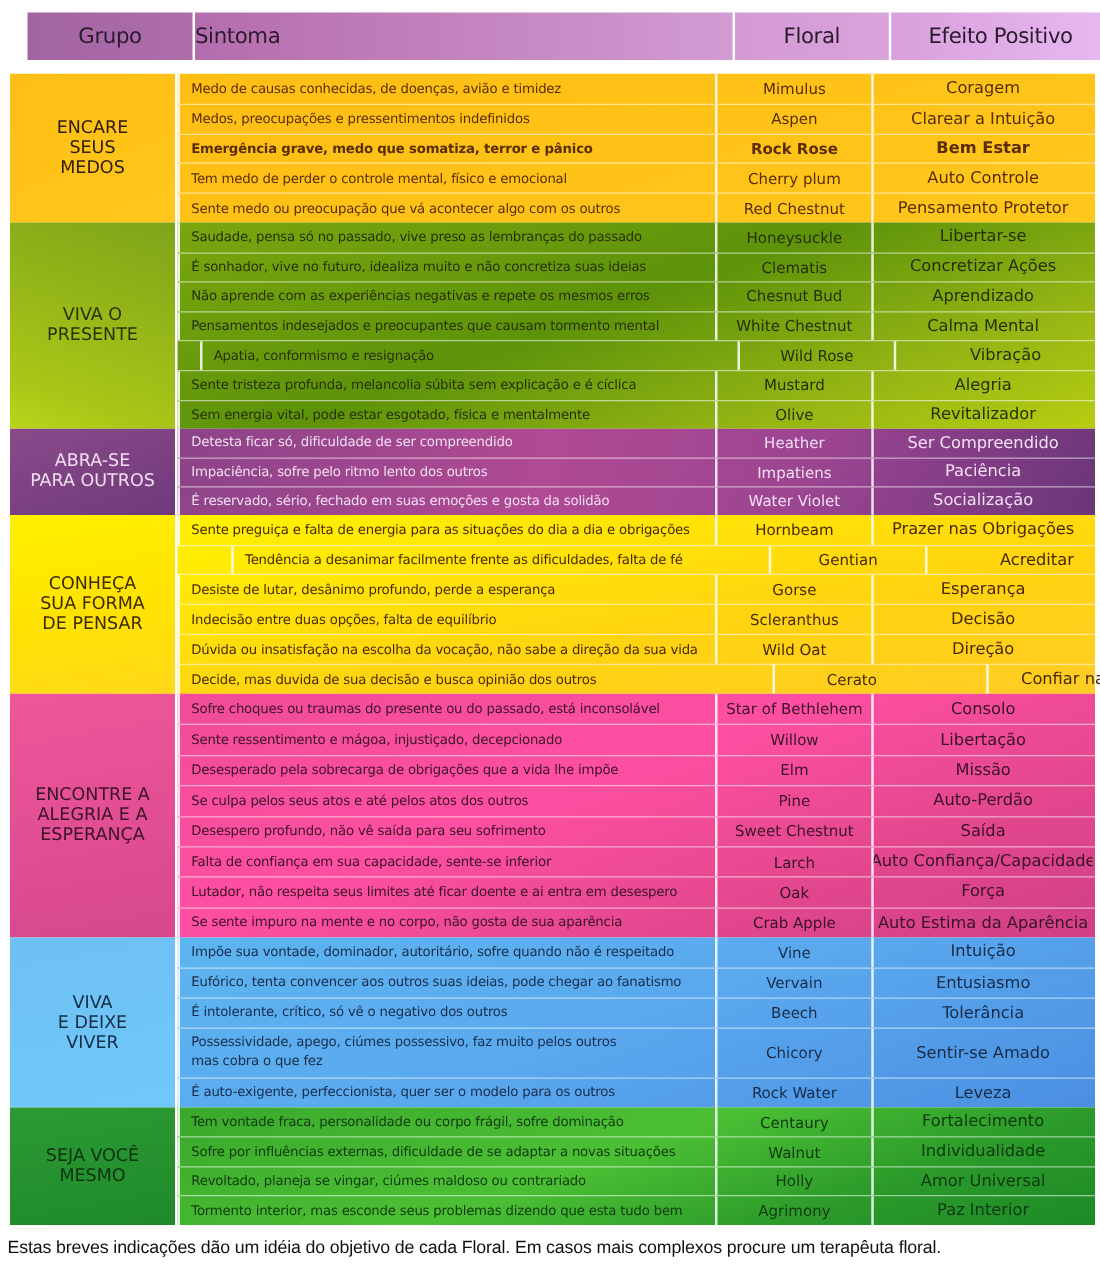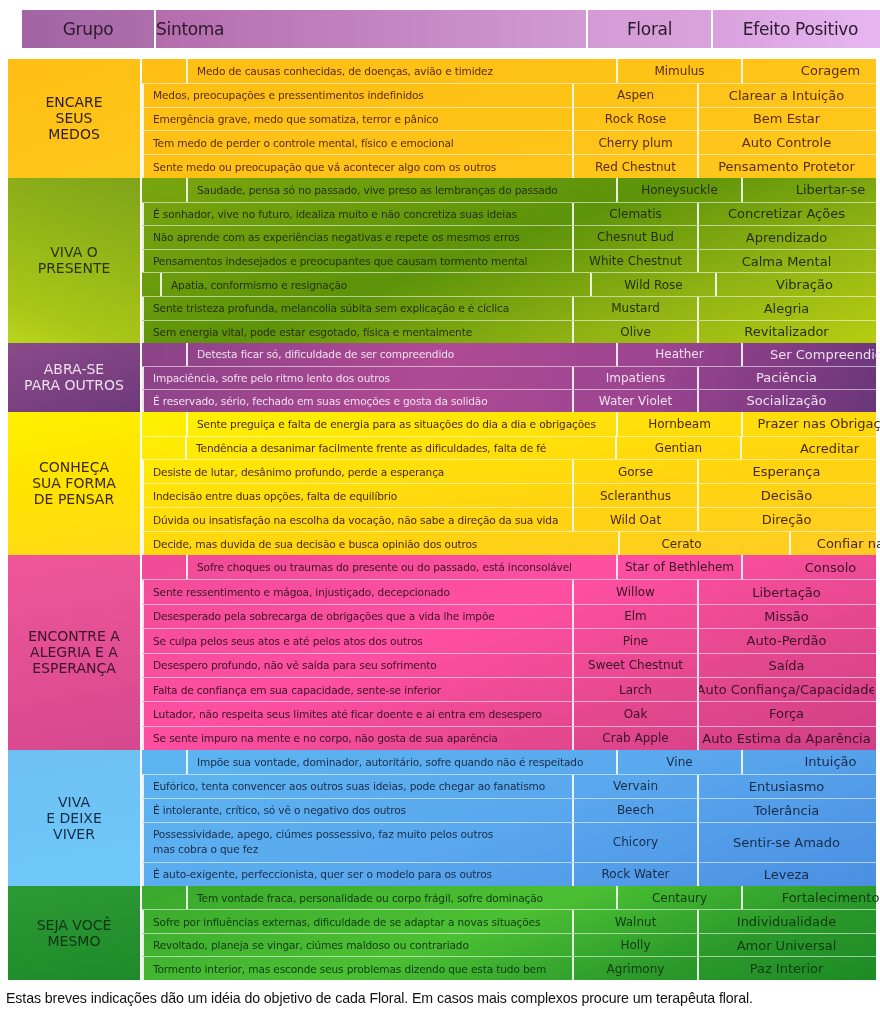--- a/index.html
+++ b/index.html
@@ -14,21 +14,21 @@
   .h-floral { justify-content: center; background: linear-gradient(90deg, #d49ad6, #d9a3db); }
   .h-efeito { justify-content: center; background: linear-gradient(90deg, #d8a0dc, #e8b8f2); }
 
   .table { position: absolute; top: 59px; left: 8px; width: 866px; }
   .group { display: grid; grid-template-columns: 132px 734px; column-gap: 2px; border-bottom: 0; }
   .gname { display: flex; align-items: center; justify-content: center; text-align: center;
     font-size: 14px; line-height: 16px; color: #2e2010; text-transform: uppercase; padding: 0 4px; white-space: pre-line; }
   .rows { display: flex; flex-direction: column; }
   .row { display: grid; grid-template-columns: 430px 123px 175px; column-gap: 2px;
     border-top: 1.5px solid rgba(255,255,255,0.55); }
-  .row:first-child { border-top: none; padding-left: 44px; }
+  .row:first-child { border-top: none; }
   .cell { display: flex; align-items: center; font-size: 11px; color: #3a2410; overflow: hidden; white-space: nowrap; }
   .c-s { padding-left: 9px; font-size: 10.6px; letter-spacing: -0.15px; }
   .c-f { justify-content: center; font-size: 12px; border-left: 2px solid rgba(255,255,255,0.85); margin-left: -2px; }
   .c-e { justify-content: center; font-size: 13px; border-left: 2px solid rgba(255,255,255,0.85); margin-left: -2px; }
   .c-s { border-left: 2px solid rgba(255,255,255,0.85); }
   .multiline { white-space: normal; line-height: 15px; }
 
   .g-orange .gname, .g-orange .rows { background: linear-gradient(160deg, #ffbe13, #ffc71c); }
   .g-orange .cell { color: #5a2d06; }
   .g-lime .gname { background: linear-gradient(200deg, #7ea419, #a9c617 80%, #bad51c); color: #2a3308; }
@@ -73,21 +73,21 @@
         <div class="row" style="height: 23.8px;">
           <div class="cell c-s">Medo de causas conhecidas, de doenças, avião e timidez</div>
           <div class="cell c-f">Mimulus</div>
           <div class="cell c-e">Coragem</div>
         </div>
         <div class="row" style="height: 23.8px;">
           <div class="cell c-s">Medos, preocupações e pressentimentos indefinidos</div>
           <div class="cell c-f">Aspen</div>
           <div class="cell c-e">Clarear a Intuição</div>
         </div>
-        <div class="row" style="height: 23.8px;">
+        <div class="row" style="height: 23.8px; font-weight: bold;">
           <div class="cell c-s">Emergência grave, medo que somatiza, terror e pânico</div>
           <div class="cell c-f">Rock Rose</div>
           <div class="cell c-e">Bem Estar</div>
         </div>
         <div class="row" style="height: 23.8px;">
           <div class="cell c-s">Tem medo de perder o controle mental, físico e emocional</div>
           <div class="cell c-f">Cherry plum</div>
           <div class="cell c-e">Auto Controle</div>
         </div>
         <div class="row" style="height: 23.8px;">

